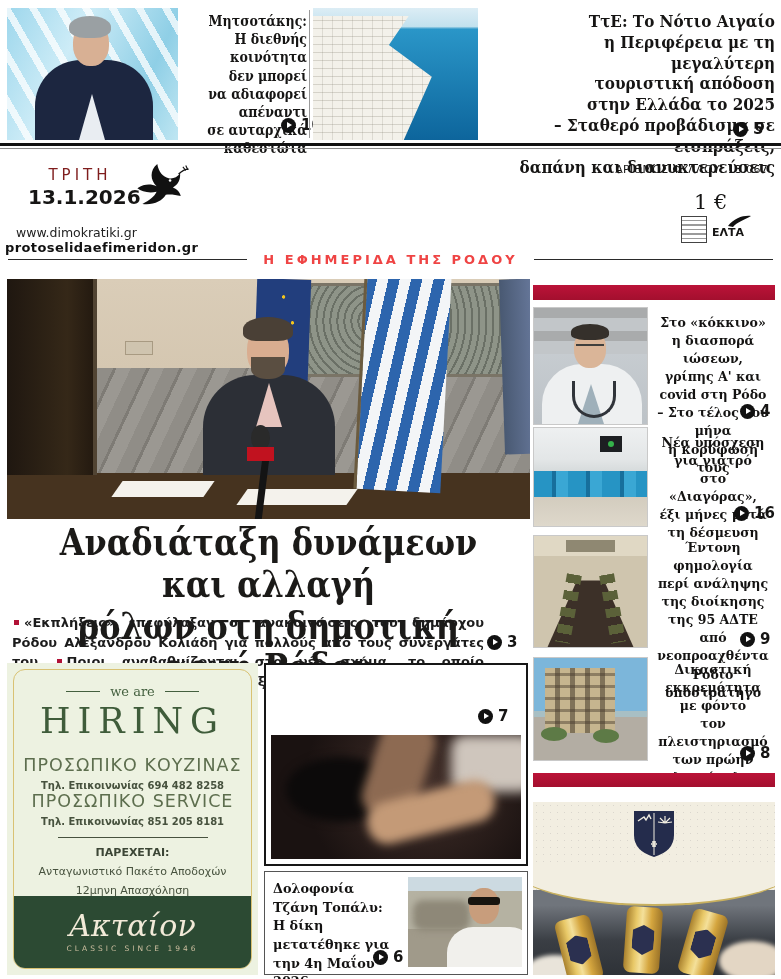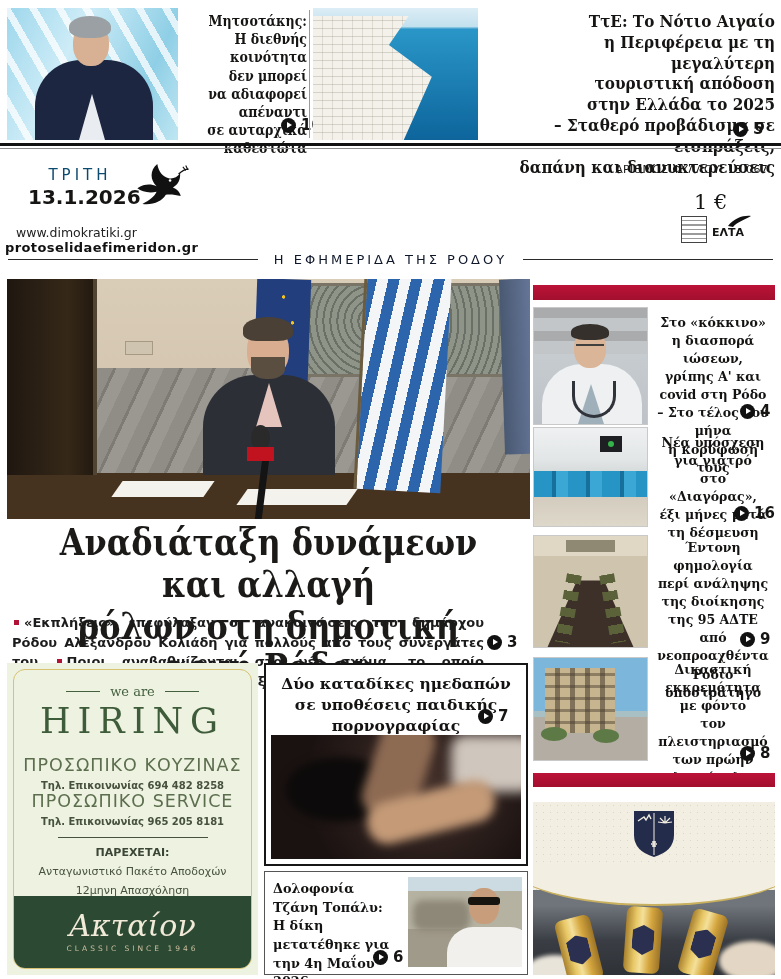--- a/index.html
+++ b/index.html
@@ -30,36 +30,36 @@
       background:linear-gradient(180deg,#dcedf5 0%,#c2e1ee 14%,#2a96c8 16%,#0d659c 100%)}
   .photo-sant .town{position:absolute;inset:0;background:#f3f1ea;
       clip-path:polygon(0 6%,58% 6%,46% 28%,72% 52%,55% 100%,0 100%)}
   .photo-sant .spk{position:absolute;inset:0;
       background:repeating-linear-gradient(0deg,transparent 0 7px,rgba(120,115,100,.25) 7px 8px),
                  repeating-linear-gradient(90deg,transparent 0 9px,rgba(120,115,100,.18) 9px 10px);
       clip-path:polygon(0 6%,58% 6%,46% 28%,72% 52%,55% 100%,0 100%)}
   .vdiv{left:309px;top:10px;width:1px;height:128px;background:#9a9a9a}
   .rule-top{left:0;top:143px;width:781px;height:0;border-top:3px solid #121212;border-bottom:1px solid #8c8c8c;padding-top:2px}
   
-  .mh-day{left:28px;top:166px;width:104px;text-align:center;font-size:15px;letter-spacing:4px;color:#0c4a6e}
+  .mh-day{left:28px;top:166px;width:104px;text-align:center;font-size:15px;letter-spacing:4px;color:#7f1d1d}
   .mh-date{left:28px;top:185px;width:104px;text-align:center;font-size:20px;font-weight:700}
   .mh-www{left:16px;top:225px;font-size:12.5px;color:#222}
   .mh-proto{left:5px;top:240px;font-size:13px;font-weight:700;letter-spacing:.4px;color:#111}
   .mh-dove{left:126px;top:153px;width:64px;height:72px}
   .mh-title{left:190px;top:148px;width:470px;font-family:"DejaVu Serif",serif;font-weight:700;
       font-size:73px;letter-spacing:-2px;color:#121110;line-height:1.15}
   .mh-issue{right:13px;top:163px;font-size:11px;font-weight:400;letter-spacing:.3px}
   .mh-price{left:694px;top:190px;font-family:"DejaVu Serif",serif;font-size:21px}
   .mh-stamp{left:681px;top:216px;width:26px;height:27px;border:1px solid #444;
       background:repeating-linear-gradient(180deg,#fff 0 3px,#9a9a9a 3px 4.5px);box-sizing:border-box}
   .mh-elta{left:712px;top:226px;font-size:11px;font-weight:700}
   .mh-elta-swoosh{left:726px;top:213px}
   .tagline-row{left:8px;top:252px;width:765px;display:flex;align-items:center}
   .tagline-row .ln{flex:1;height:1.5px;background:#2a2a2a}
-  .tagline-row .tx{margin:0 16px;font-size:13px;font-weight:400;letter-spacing:3px;color:#0f172a}
+  .tagline-row .tx{margin:0 16px;font-size:13px;font-weight:700;letter-spacing:3px;color:#ef4444}
   
   .photo-main{left:7px;top:279px;width:523px;height:240px;
       background:
         linear-gradient(180deg,#dacdb8 0%,#d5c7b1 37%,rgba(0,0,0,0) 37%),
         linear-gradient(180deg,rgba(0,0,0,0) 0 81%,#46331f 81%),
         repeating-linear-gradient(115deg,#908d87 0 14px,#7e7b75 14px 17px,#9b9892 17px 30px)}
   .pm-painting{position:absolute;left:295px;top:4px;width:228px;height:88px;background:#8e9488;
       background-image:repeating-radial-gradient(circle at 30% 40%,rgba(40,45,38,.35) 0 2px,transparent 2px 7px);
       border:3px solid #7a7466}
   .pm-door{position:absolute;left:0;top:0;width:86px;height:196px;background:linear-gradient(90deg,#1f1710,#352818 70%,#241a10);
@@ -385,35 +385,33 @@
     <div class="hire-inner">
       <div class="hire-pre">
         <span class="ln"></span>
         <span data-bind="hiring_ad.preheading">we are</span>
         <span class="ln"></span>
       </div>
       <div class="hire-title" data-bind="hiring_ad.heading">HIRING</div>
       <div class="hire-role" data-bind="hiring_ad.role1">ΠΡΟΣΩΠΙΚΟ ΚΟΥΖΙΝΑΣ</div>
       <div class="hire-small" data-bind="hiring_ad.role1_tel">Τηλ. Επικοινωνίας 694 482 8258</div>
       <div class="hire-role2" data-bind="hiring_ad.role2">ΠΡΟΣΩΠΙΚΟ SERVICE</div>
-      <div class="hire-small" data-bind="hiring_ad.role2_tel">Τηλ. Επικοινωνίας 965 205 8181</div>
+      <div class="hire-small" data-bind="hiring_ad.role2_tel">Τηλ. Επικοινωνίας 851 205 8181</div>
       <div class="hire-div"></div>
       <div class="hire-label" data-bind="hiring_ad.provides_label">ΠΑΡΕΧΕΤΑΙ:</div>
       <div class="hire-lines" data-bind-lines="hiring_ad.provides_lines">Ανταγωνιστικό Πακέτο Αποδοχών
 12μηνη Απασχόληση</div>
       <div class="hire-foot">
         <div class="hire-brand" data-bind="hiring_ad.brand">Ακταίον</div>
         <div class="hire-brand-sub" data-bind="hiring_ad.brand_sub">CLASSIC SINCE 1946</div>
       </div>
     </div>
   </div>
 
   <div class="abs crime-box">
-    <div class="crime-hl" data-bind-lines="crime_story.lines">Δύο καταδίκες ημεδαπών
-σε υποθέσεις παιδικής πορνογραφίας</div>
     <span class="chip crime-chip">
       <span class="ic"></span>
       <span data-bind="crime_story.page">7</span>
     </span>
     <div class="photo-crime">
       <div class="hair"></div>
       <div class="shirt"></div>
       <div class="arm1"></div>
       <div class="arm2"></div>
     </div>

